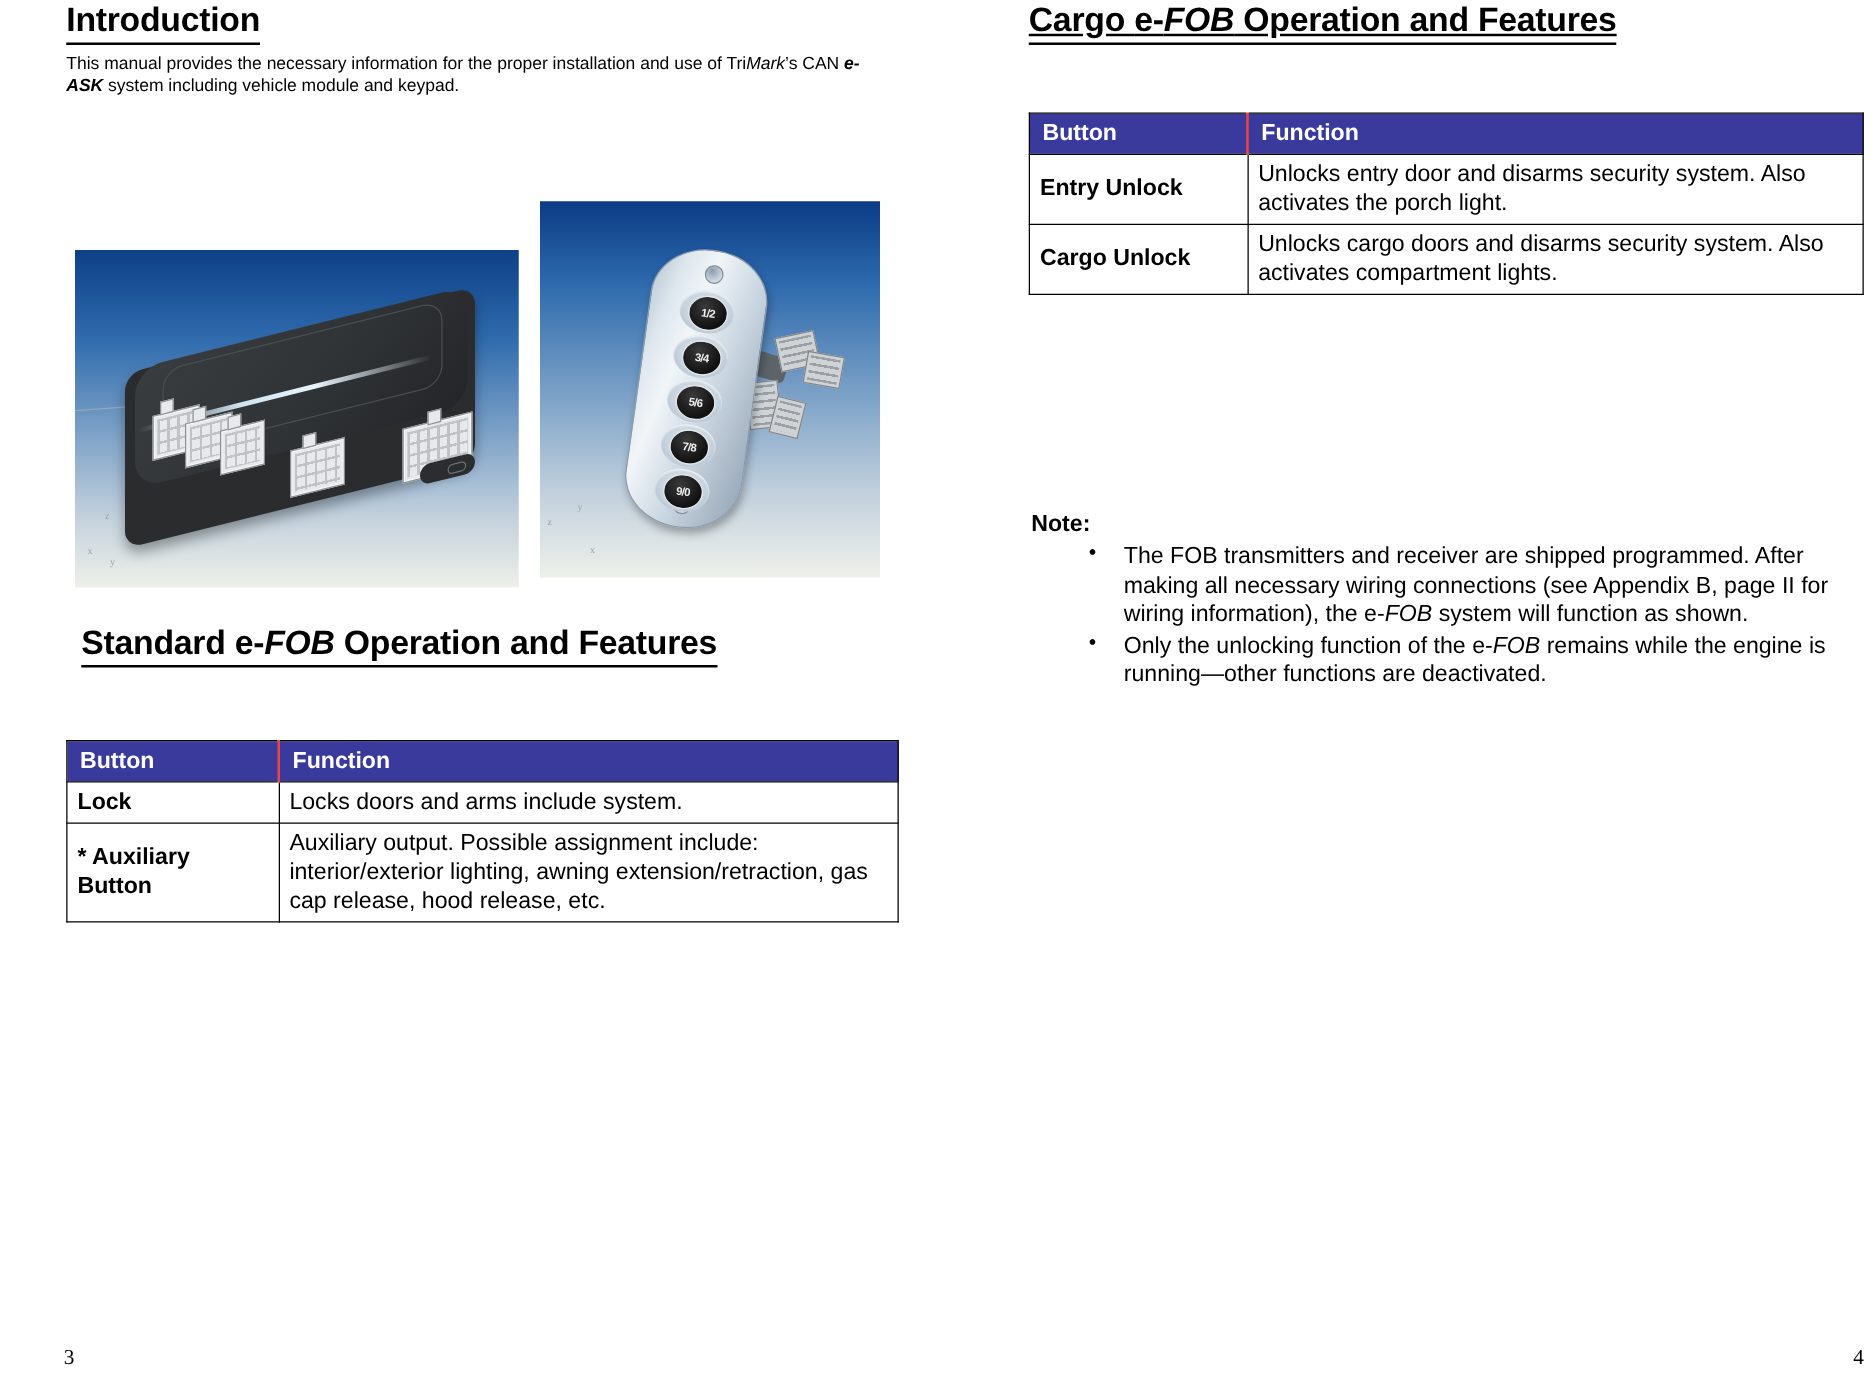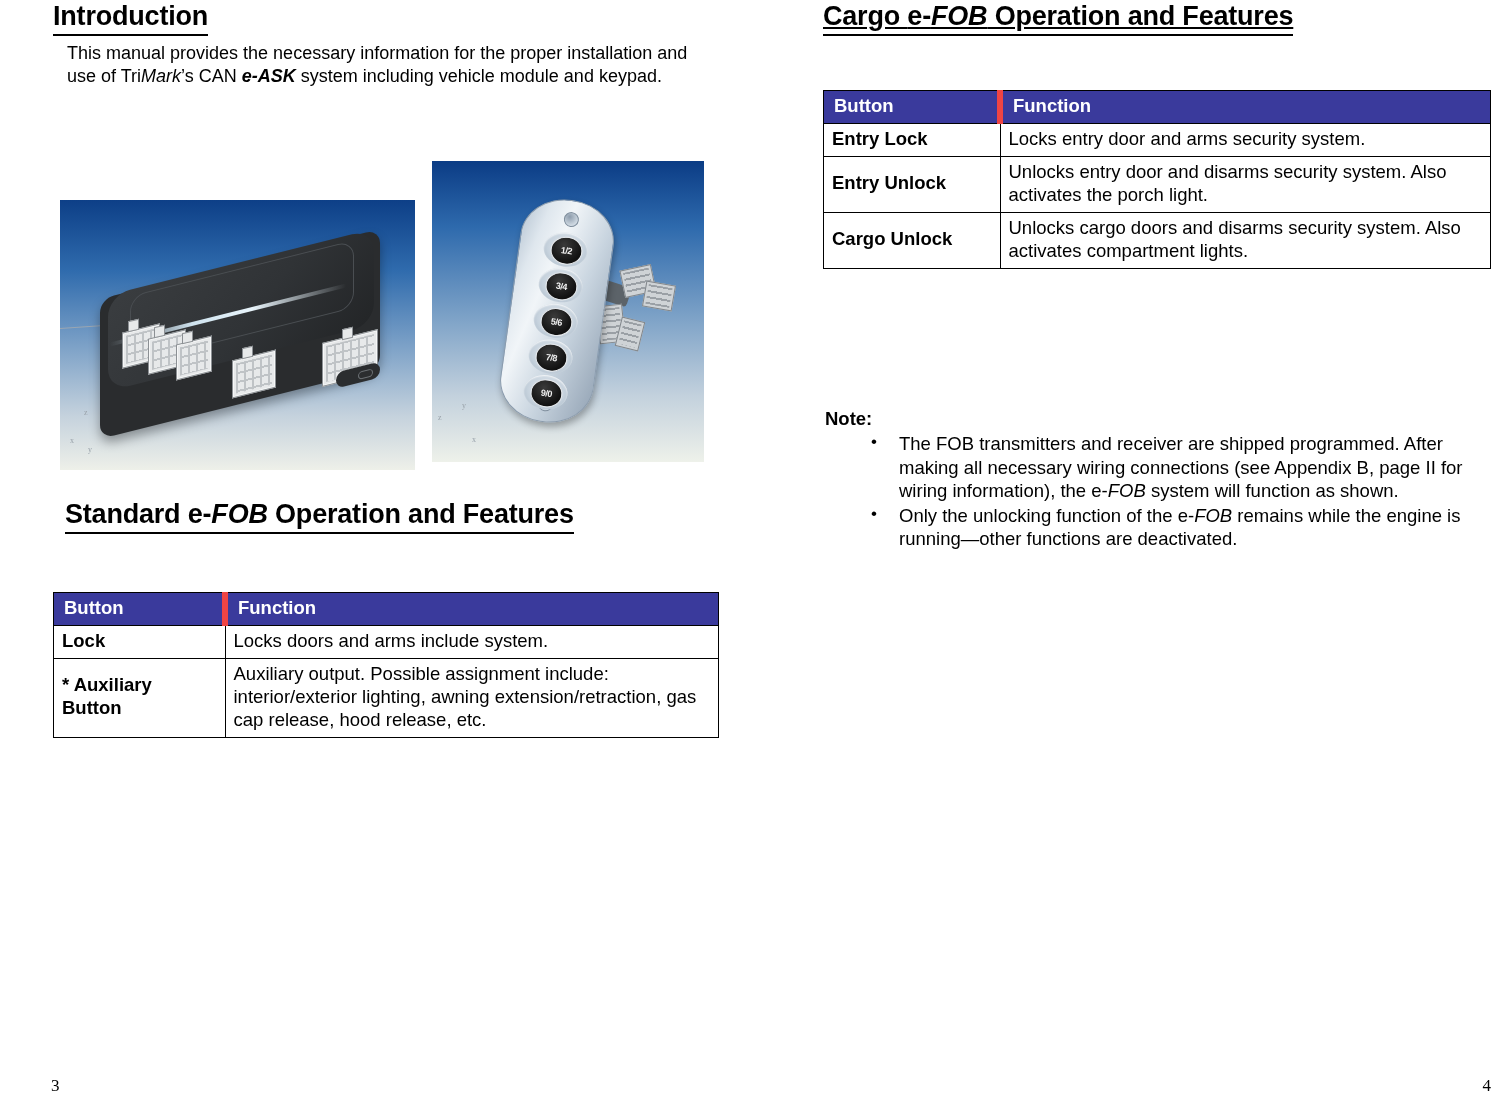--- a/index.html
+++ b/index.html
@@ -45,25 +45,25 @@
   }
   h1.doc-heading .ital { font-style: italic; }
 
   .heading-intro   { position: absolute; left: 10px;  top: 2px; }
   .heading-standard{ position: absolute; left: 22px;  top: 500px; }
   .heading-cargo   { position: absolute; left: 72px;  top: 2px; text-decoration: underline; }
 
   
   p.intro-text {
     position: absolute;
-    left: 24px;
+    left: 10px;
     top: 42px;
     width: 648px;
     margin: 0;
-    font-size: 18px;
+    font-size: 14px;
     line-height: 1.27;
   }
   p.intro-text .ital { font-style: italic; }
   p.intro-text .bi { font-weight: bold; font-style: italic; }
 
   
   .figure {
     position: absolute;
     overflow: hidden;
   }
@@ -261,21 +261,21 @@
     color: #ffffff;
     font-weight: bold;
     padding: 4px 8px 5px 10px;
     border-top: 1.3px solid #000;
     border-bottom: 1.3px solid #000;
     border-left: none;
     border-right: none;
   }
   table.fob-table thead th.th-btn {
     border-left: 1.3px solid #000;
-    border-right: 6px solid #ef4444;
+    border-right: 2px solid #ef4444;
   }
   table.fob-table thead th.th-fn {
     border-right: 1.3px solid #000;
   }
   table.fob-table td.c-btn { font-weight: bold; }
 
   .table-standard { left: 10px; top: 592px; width: 666px; }
   .table-standard .c-btn { width: 150px; }
   .table-cargo { left: 72px; top: 90px; width: 668px; }
   .table-cargo .c-btn { width: 155px; }
@@ -430,24 +430,20 @@
 
     <table class="fob-table table-cargo">
       <thead>
         <tr>
           <th class="th-btn c-btn">Button</th>
           <th class="th-fn">Function</th>
         </tr>
       </thead>
       <tbody>
         <tr>
-          <td class="c-btn">Entry Lock</td>
-          <td>Locks entry door and arms security system.</td>
-        </tr>
-        <tr>
           <td class="c-btn">Entry Unlock</td>
           <td>Unlocks entry door and disarms security system. Also activates the porch light.</td>
         </tr>
         <tr>
           <td class="c-btn">Cargo Unlock</td>
           <td>Unlocks cargo doors and disarms security system. Also activates compartment lights.</td>
         </tr>
       </tbody>
     </table>
 

